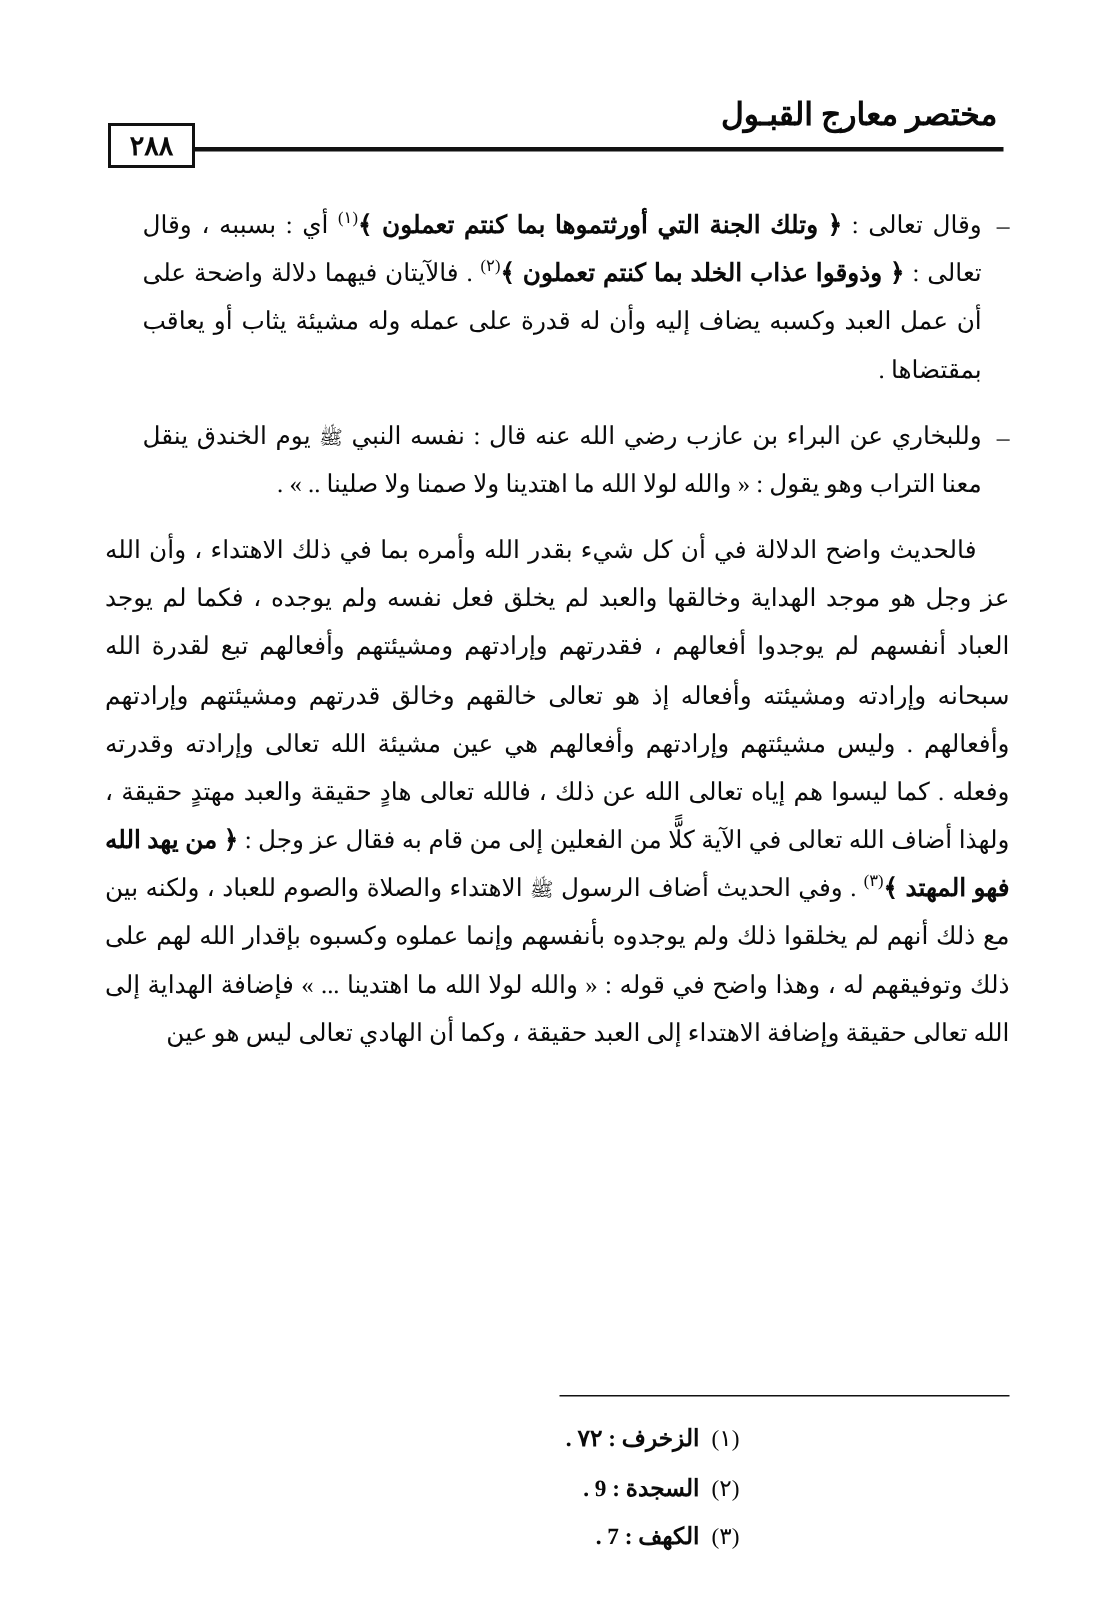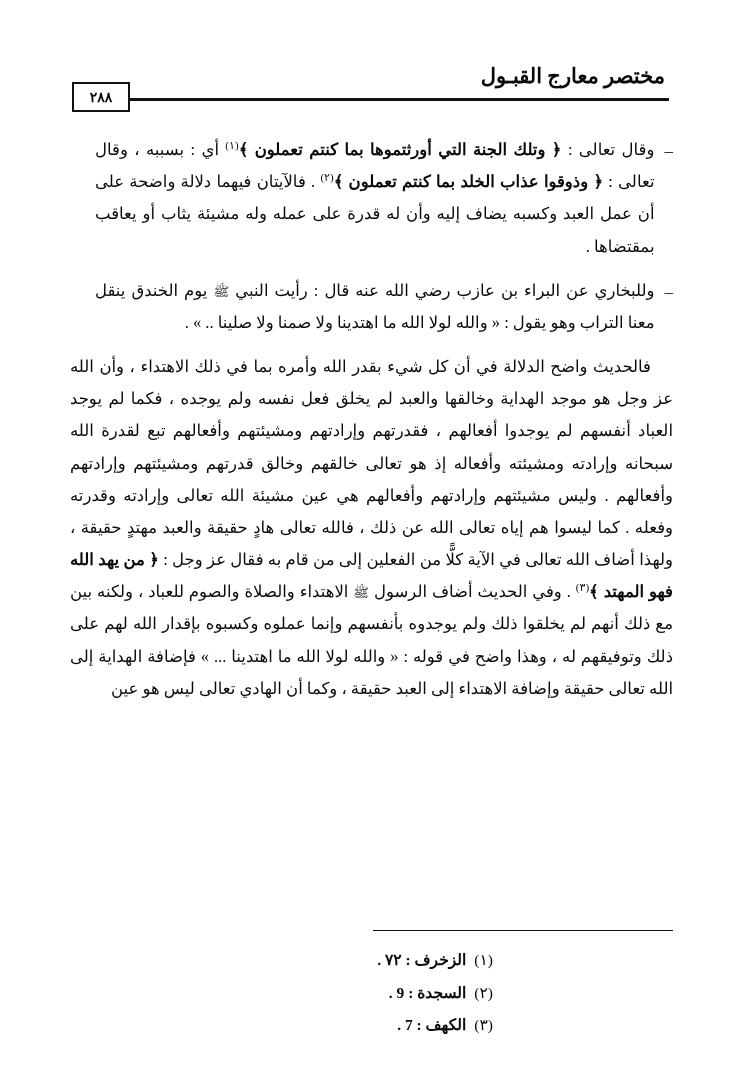--- a/index.html
+++ b/index.html
@@ -48,21 +48,21 @@
     position: absolute;
     top: 26px;
     left: 2px;
     min-width: 58px;
     height: 30px;
     border: 2px solid #111;
     background: #fff;
     display: flex;
     align-items: center;
     justify-content: center;
-    font-size: 14px;
+    font-size: 18px;
     font-weight: bold;
     letter-spacing: 1px;
     padding: 0 6px;
     box-sizing: border-box;
   }
 
   
   .content {
     margin-top: 18px;
     font-size: 16.5px;
@@ -155,21 +155,21 @@
 
   <div class="content">
 
     <div class="bullet-item">
       <div class="bullet-dash">–</div>
       <div class="bullet-text"><span>وقال تعالى : </span><span class="quran">﴿ وتلك الجنة التي أورثتموها بما كنتم تعملون ﴾</span><span class="sup">(١)</span><span> أي : بسببه ، وقال تعالى : </span><span class="quran">﴿ وذوقوا عذاب الخلد بما كنتم تعملون ﴾</span><span class="sup">(٢)</span><span> . فالآيتان فيهما دلالة واضحة على أن عمل العبد وكسبه يضاف إليه وأن له قدرة على عمله وله مشيئة يثاب أو يعاقب بمقتضاها .</span></div>
     </div>
 
     <div class="bullet-item">
       <div class="bullet-dash">–</div>
-      <div class="bullet-text"><span>وللبخاري عن البراء بن عازب رضي الله عنه قال : رأيت النبي </span><span class="salla">ﷺ</span><span> يوم الخندق ينقل معنا التراب وهو يقول : « والله لولا الله ما اهتدينا ولا صمنا ولا صلينا .. » .</span></div>
+      <div class="bullet-text"><span>وللبخاري عن البراء بن عازب رضي الله عنه قال : نفسه النبي </span><span class="salla">ﷺ</span><span> يوم الخندق ينقل معنا التراب وهو يقول : « والله لولا الله ما اهتدينا ولا صمنا ولا صلينا .. » .</span></div>
     </div>
 
     <div class="para"><span>فالحديث واضح الدلالة في أن كل شيء بقدر الله وأمره بما في ذلك الاهتداء ، وأن الله عز وجل هو موجد الهداية وخالقها والعبد لم يخلق فعل نفسه ولم يوجده ، فكما لم يوجد العباد أنفسهم لم يوجدوا أفعالهم ، فقدرتهم وإرادتهم ومشيئتهم وأفعالهم تبع لقدرة الله سبحانه وإرادته ومشيئته وأفعاله إذ هو تعالى خالقهم وخالق قدرتهم ومشيئتهم وإرادتهم وأفعالهم . وليس مشيئتهم وإرادتهم وأفعالهم هي عين مشيئة الله تعالى وإرادته وقدرته وفعله . كما ليسوا هم إياه تعالى الله عن ذلك ، فالله تعالى هادٍ حقيقة والعبد مهتدٍ حقيقة ، ولهذا أضاف الله تعالى في الآية كلًّا من الفعلين إلى من قام به فقال عز وجل : </span><span class="quran">﴿ من يهد الله فهو المهتد ﴾</span><span class="sup">(٣)</span><span> . وفي الحديث أضاف الرسول </span><span class="salla">ﷺ</span><span> الاهتداء والصلاة والصوم للعباد ، ولكنه بين مع ذلك أنهم لم يخلقوا ذلك ولم يوجدوه بأنفسهم وإنما عملوه وكسبوه بإقدار الله لهم على ذلك وتوفيقهم له ، وهذا واضح في قوله : « والله لولا الله ما اهتدينا ... » فإضافة الهداية إلى الله تعالى حقيقة وإضافة الاهتداء إلى العبد حقيقة ، وكما أن الهادي تعالى ليس هو عين</span></div>
 
   </div>
 
   <div class="footnote-sep"></div>
 
   <div class="footnotes">
     <div class="footnote-row">

